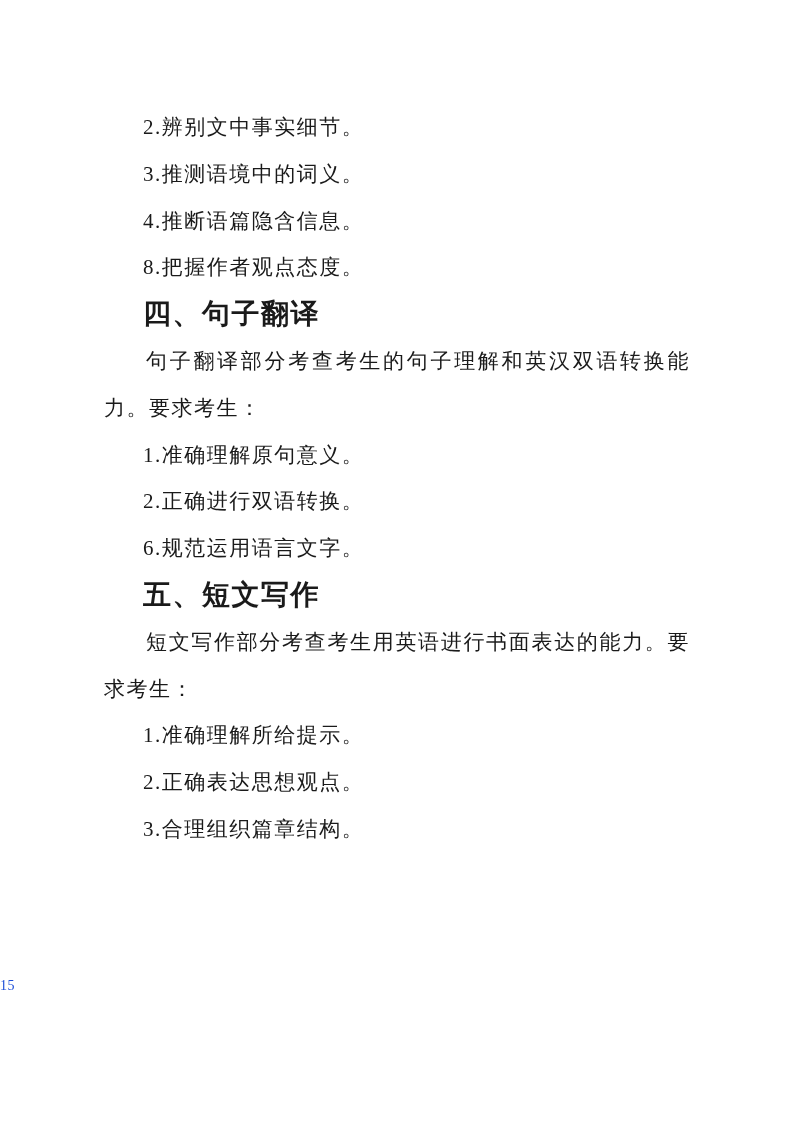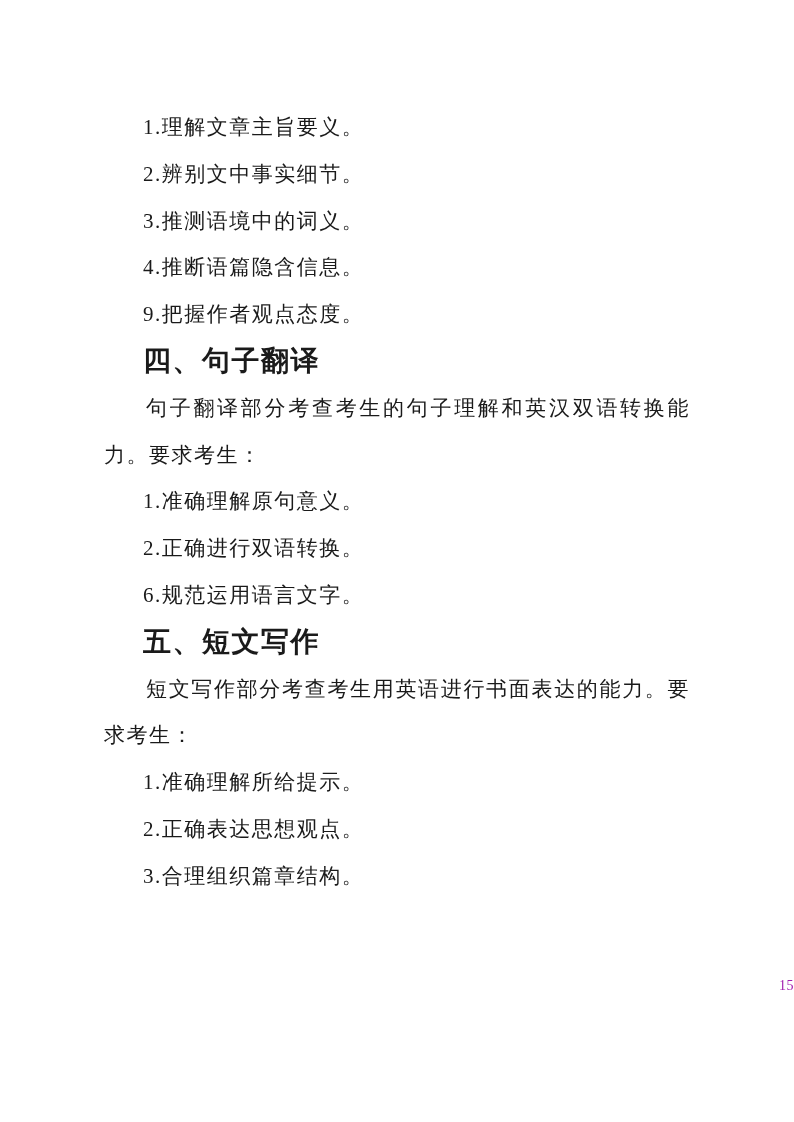--- a/index.html
+++ b/index.html
@@ -41,37 +41,36 @@
   }
   .para {
     text-indent: 42px;
     text-align: justify;
   }
   .footer {
     position: absolute;
     left: 0;
     right: 0;
     top: 978px;
-    text-align: right;
+    text-align: left;
     font-size: 14px;
     letter-spacing: 0.5px;
-    color: #a21caf;
+    color: #1d4ed8;
   }
 </style>
 </head>
 <body>
 
 <div class="page">
   <div class="content">
 
-    <p class="item">1.理解文章主旨要义。</p>
     <p class="item">2.辨别文中事实细节。</p>
     <p class="item">3.推测语境中的词义。</p>
     <p class="item">4.推断语篇隐含信息。</p>
-    <p class="item">9.把握作者观点态度。</p>
+    <p class="item">8.把握作者观点态度。</p>
 
     <h2 class="heading">四、句子翻译</h2>
     <p class="para">句子翻译部分考查考生的句子理解和英汉双语转换能力。要求考生：</p>
 
     <p class="item">1.准确理解原句意义。</p>
     <p class="item">2.正确进行双语转换。</p>
     <p class="item">6.规范运用语言文字。</p>
 
     <h2 class="heading">五、短文写作</h2>
     <p class="para">短文写作部分考查考生用英语进行书面表达的能力。要求考生：</p>

